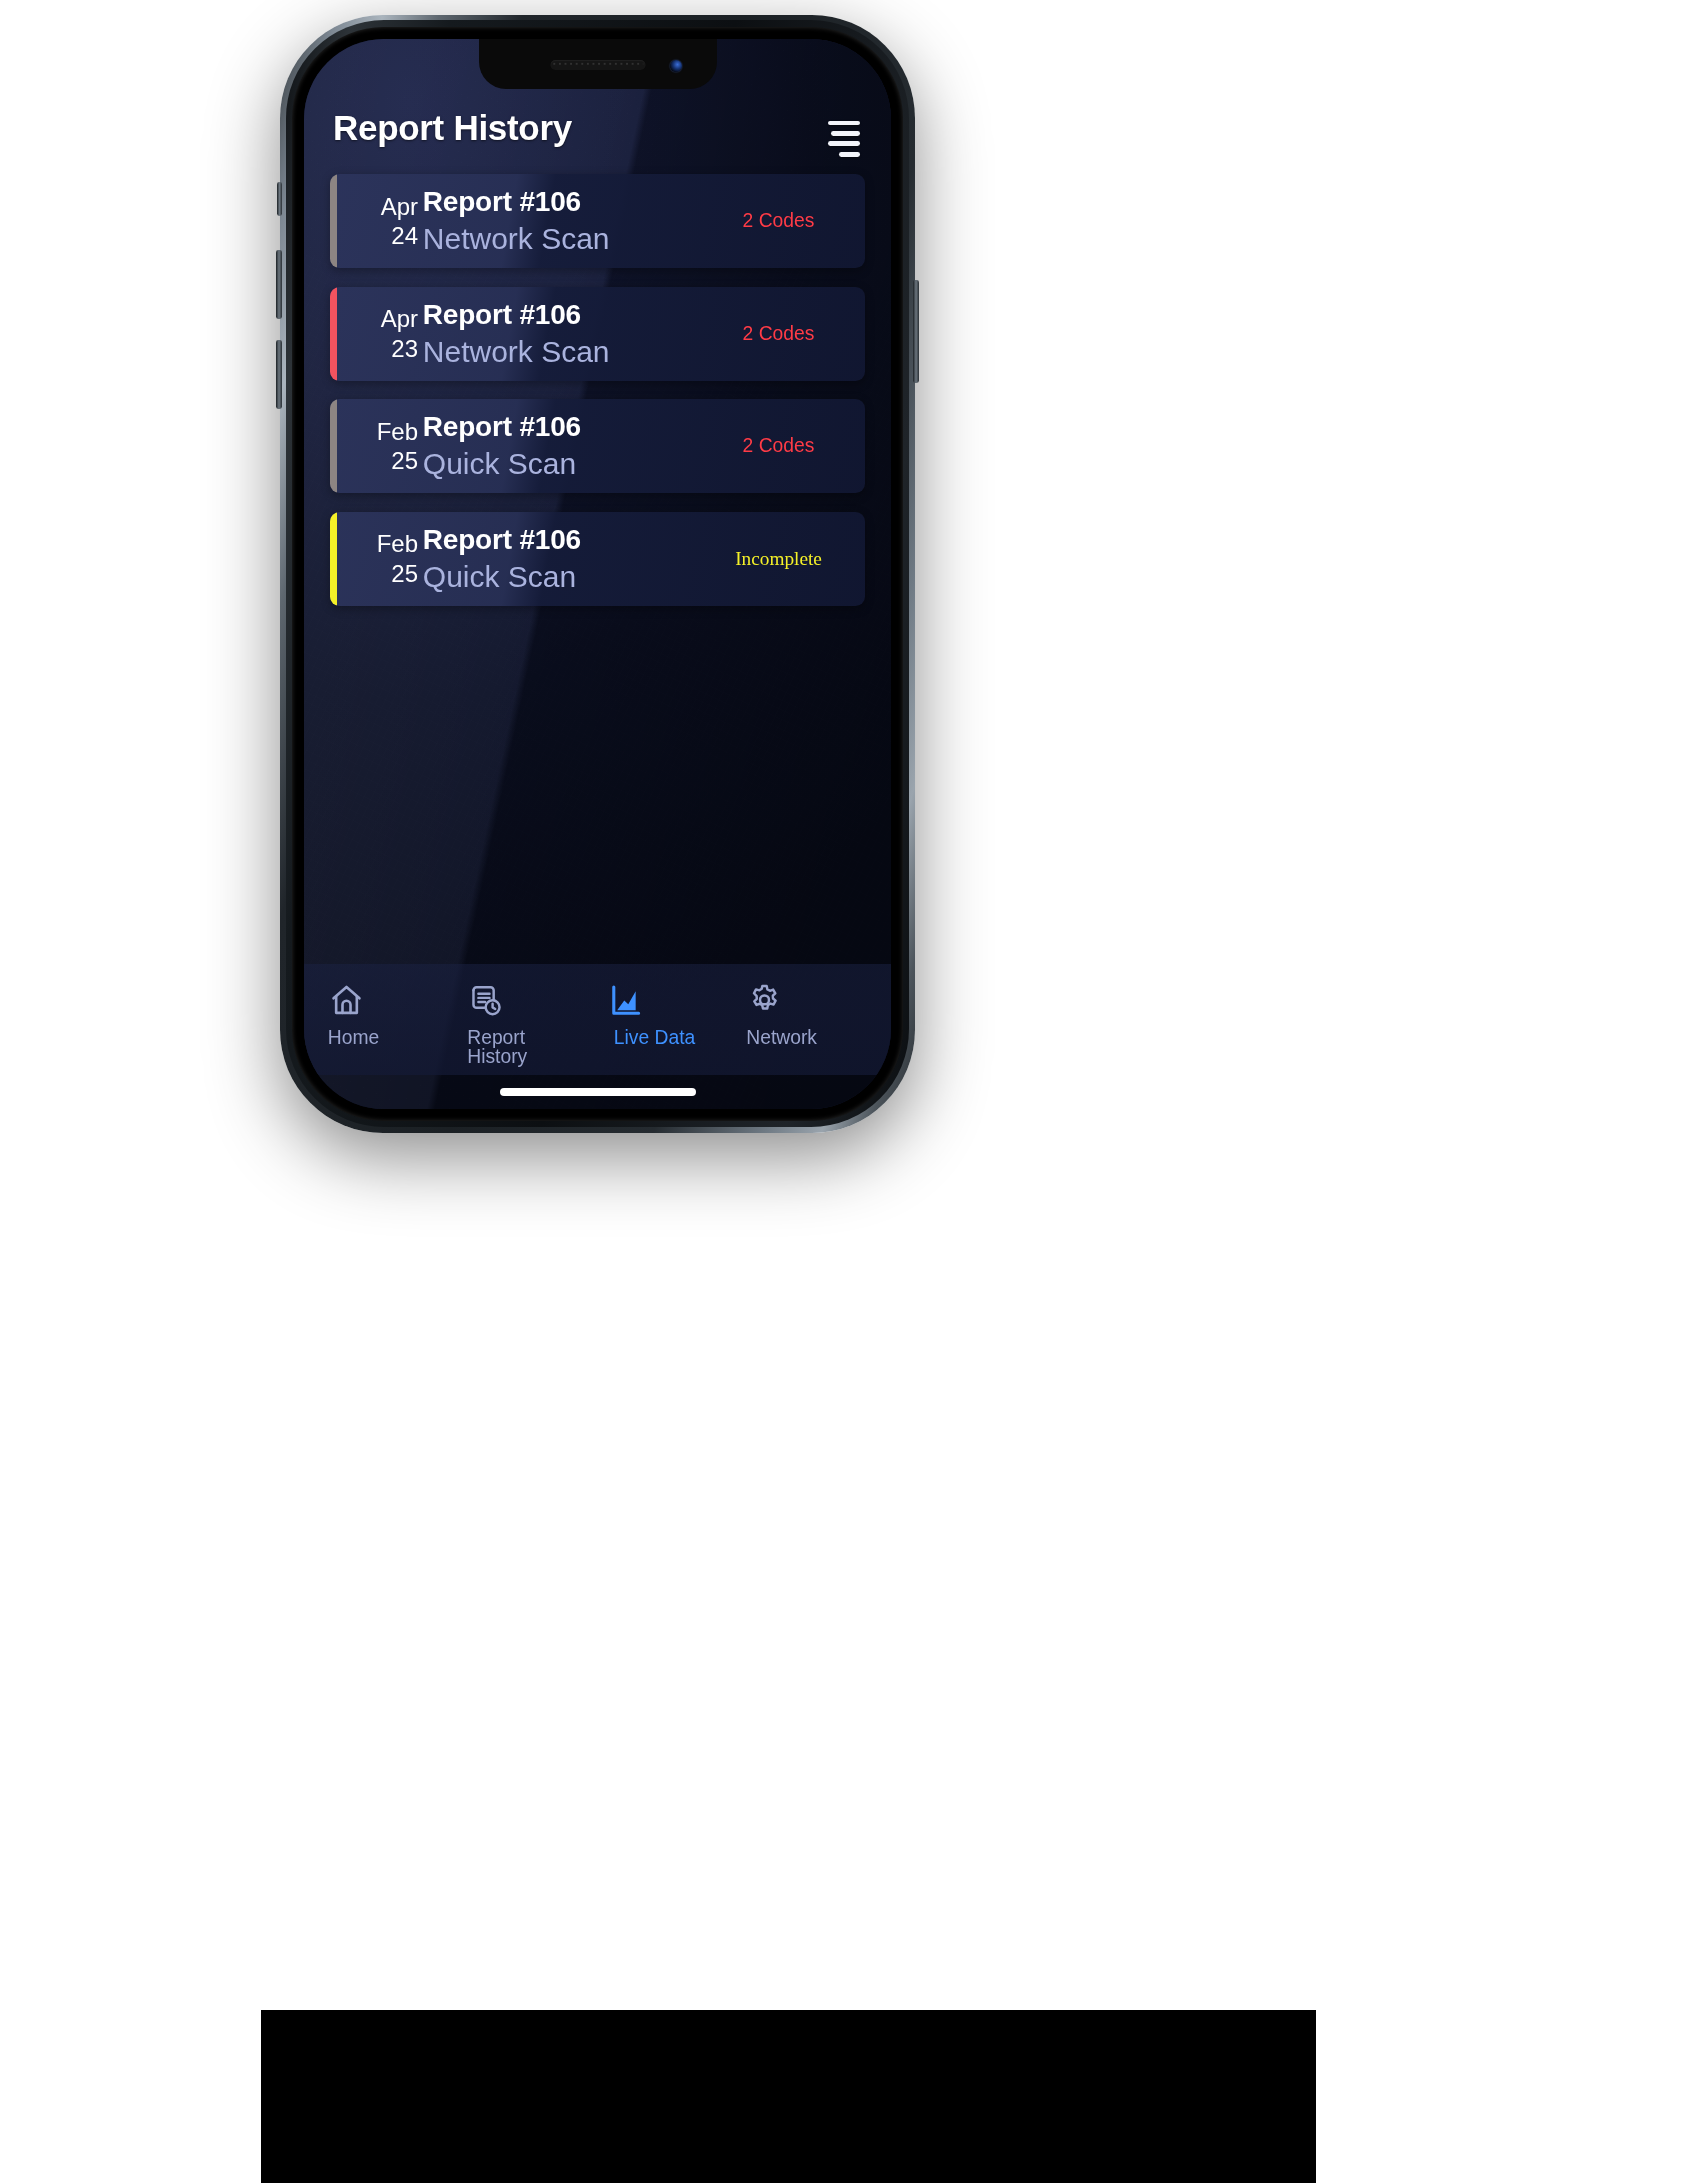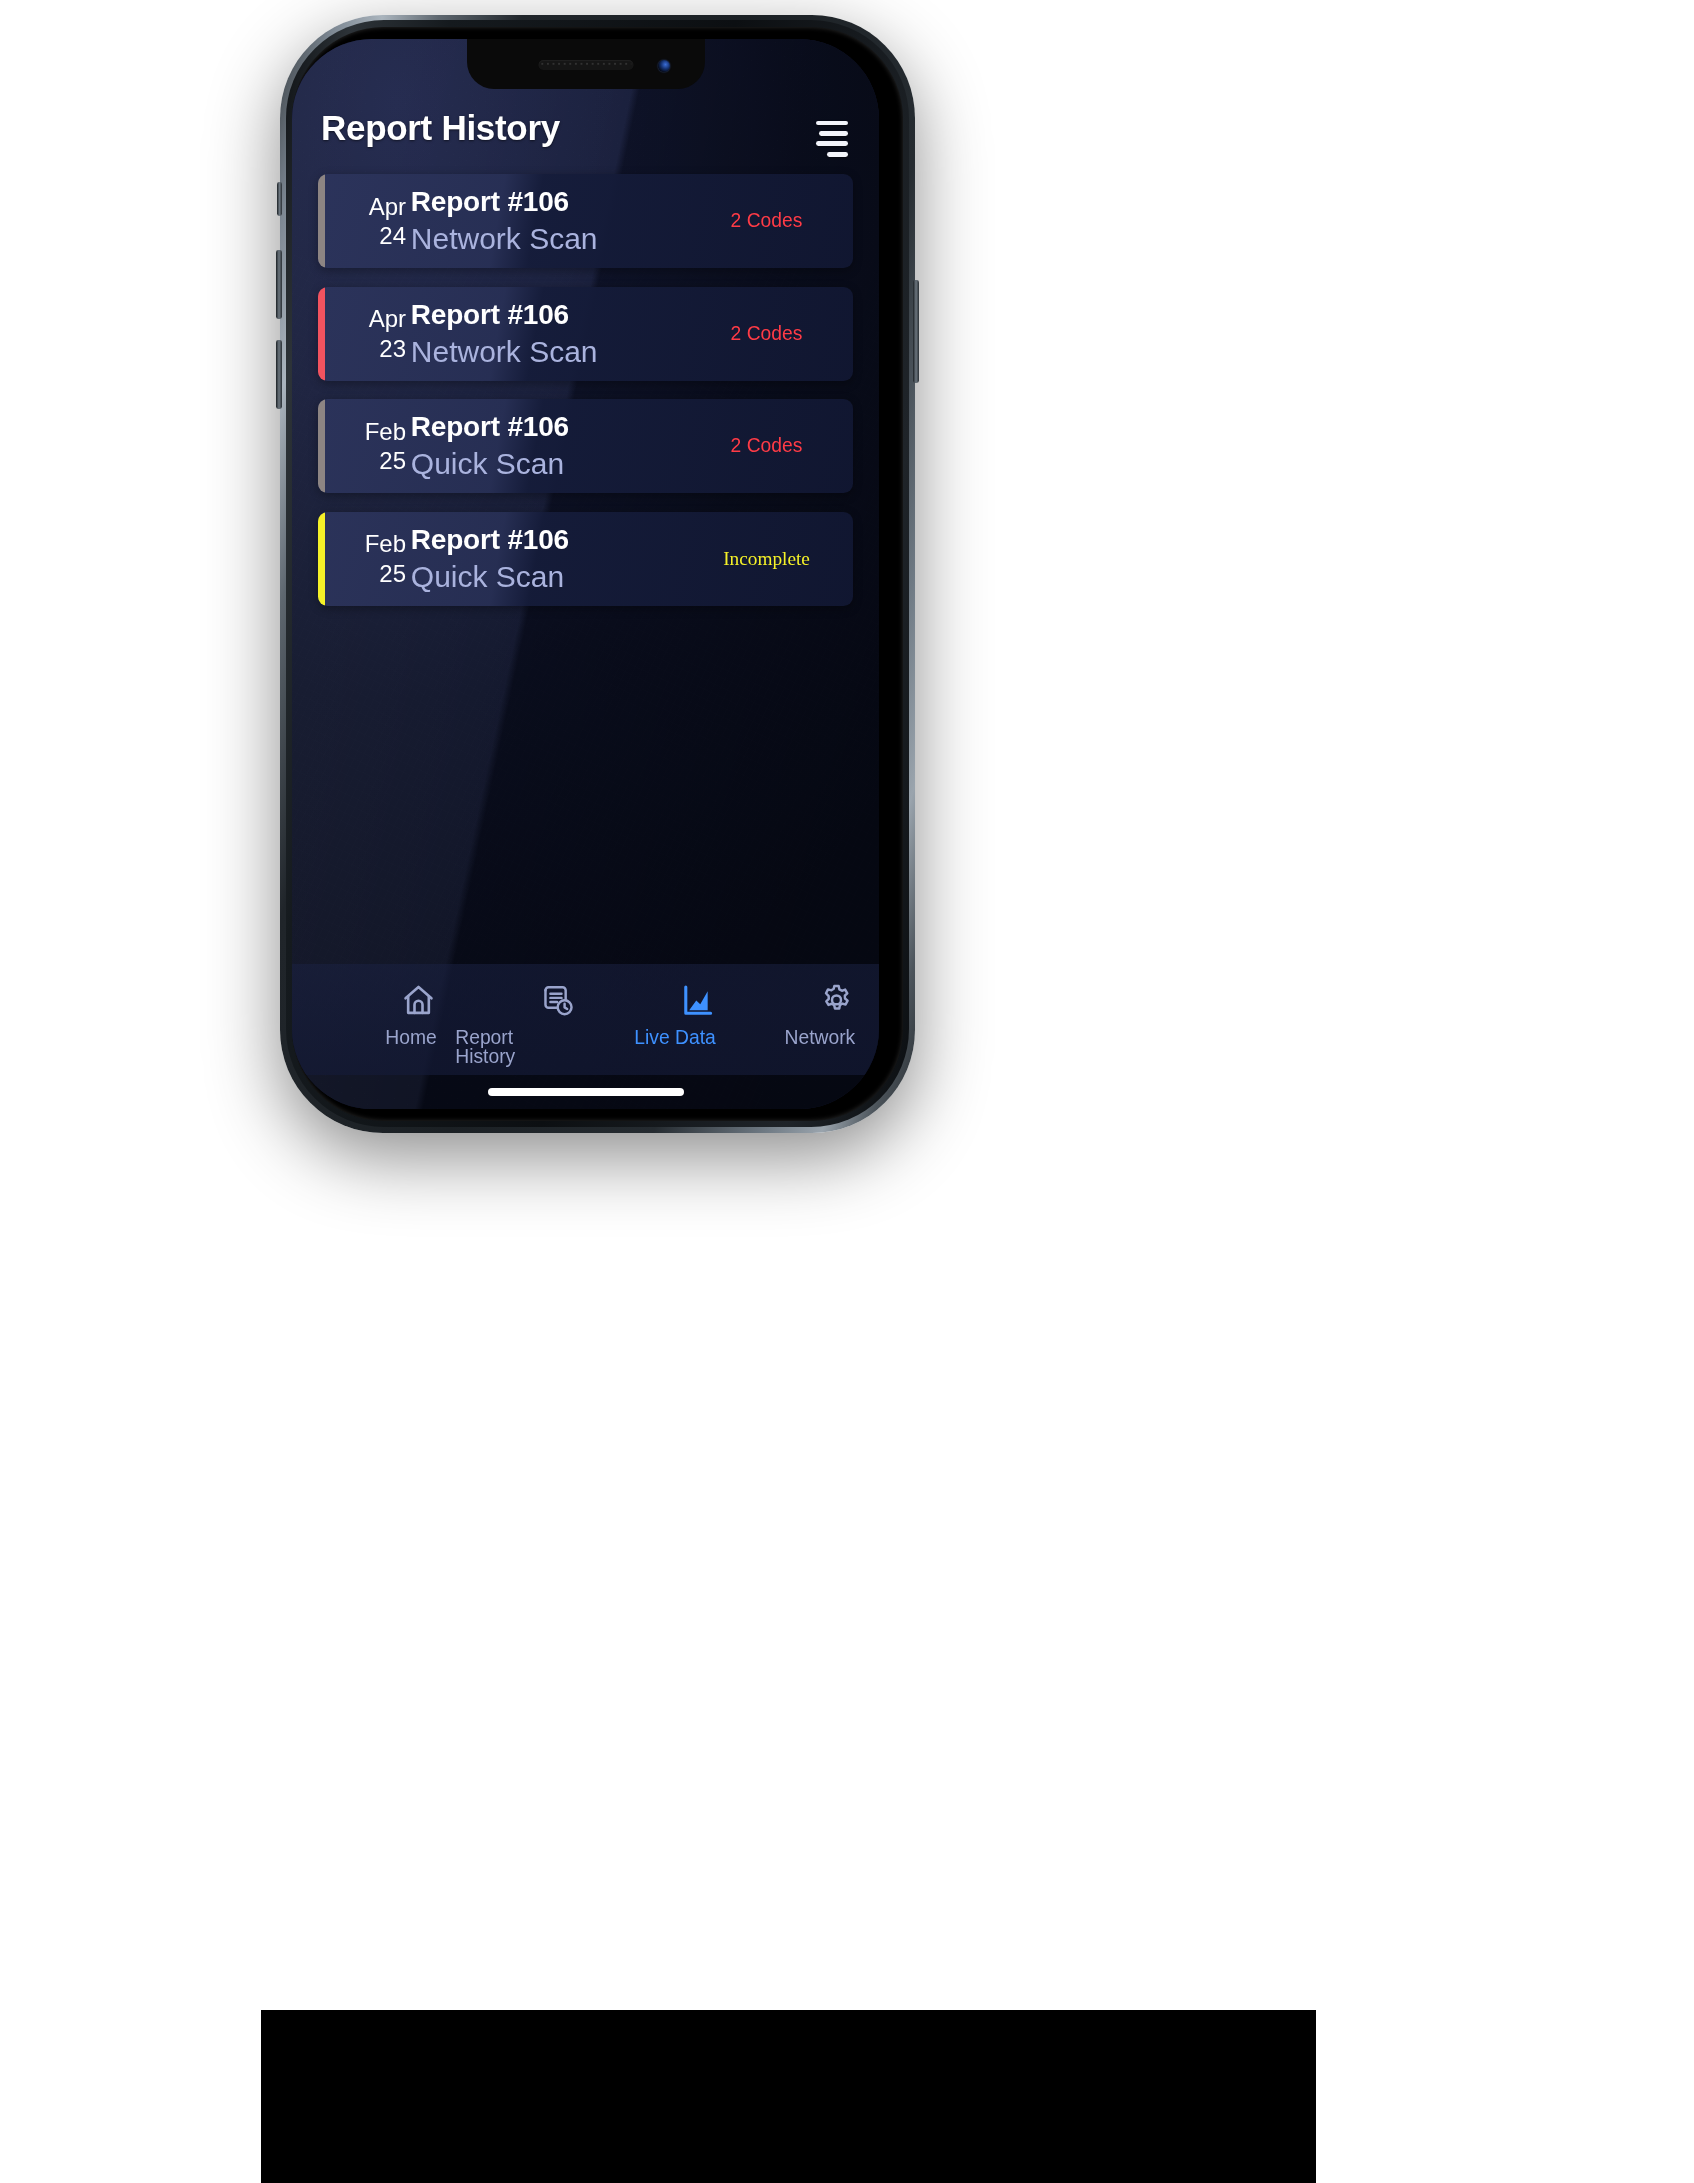--- a/index.html
+++ b/index.html
@@ -31,21 +31,21 @@
   }
   
   .btn-side{position:absolute;background:linear-gradient(90deg,#1b2024,#6c767f,#2a3035);border-radius:2.4px;}
   .btn-mute{left:-3.2px;top:167px;width:5.6px;height:34px;}
   .btn-vup{left:-4px;top:235px;width:6.4px;height:69px;}
   .btn-vdn{left:-4px;top:325px;width:6.4px;height:69px;}
   .btn-pwr{right:-4px;top:265px;width:6.4px;height:103px;}
 
   
   #screen{
-    position:absolute; left:12px; top:24px; width:587px; height:1070px;
+    position:absolute; left:24px; top:24px; width:587px; height:1070px;
     border-radius:80px; overflow:hidden;
     background:#0d1228;
   }
   .screen-bg{
     position:absolute; inset:0;
     background:
       radial-gradient(120% 90% at 18% 6%, #1b2248 0%, #141a38 32%, #0d1228 62%, #090d1e 100%);
   }
   
   .screen-tex{
@@ -141,21 +141,21 @@
 
   .spacer{ flex:1 1 auto; }
 
   
   .tabbar{
     position:relative; z-index:6;
     display:flex; align-items:flex-start; justify-content:space-around;
     padding:17.7px 14.5px 8px 14.5px;
     background:linear-gradient(180deg, rgba(26,33,66,.55) 0%, rgba(20,26,54,.70) 100%);
   }
-  .tab{ display:flex; flex-direction:column; align-items:flex-end; gap:8.8px; width:121px; cursor:pointer; }
+  .tab{ display:flex; flex-direction:column; align-items:flex-start; gap:8.8px; width:121px; cursor:pointer; }
   .tab .tab-ico{ width:37px; height:37px; display:block; }
   .tab .tab-label{ font-size:19.3px; color:#9aa4cc; line-height:1; }
   .tab.active .tab-label{ color:#3e91ff;margin-left:7px; }
 
   .home-ind-wrap{ position:relative; z-index:6; height:34px; display:flex; align-items:center; justify-content:center; }
   .home-ind{ width:196px; height:8px; border-radius:4.8px; background:#ffffff; }
 
   
   #black-plate{
     position:absolute; left:261px; top:2010px; width:1055px; height:173px; background:#000000;

